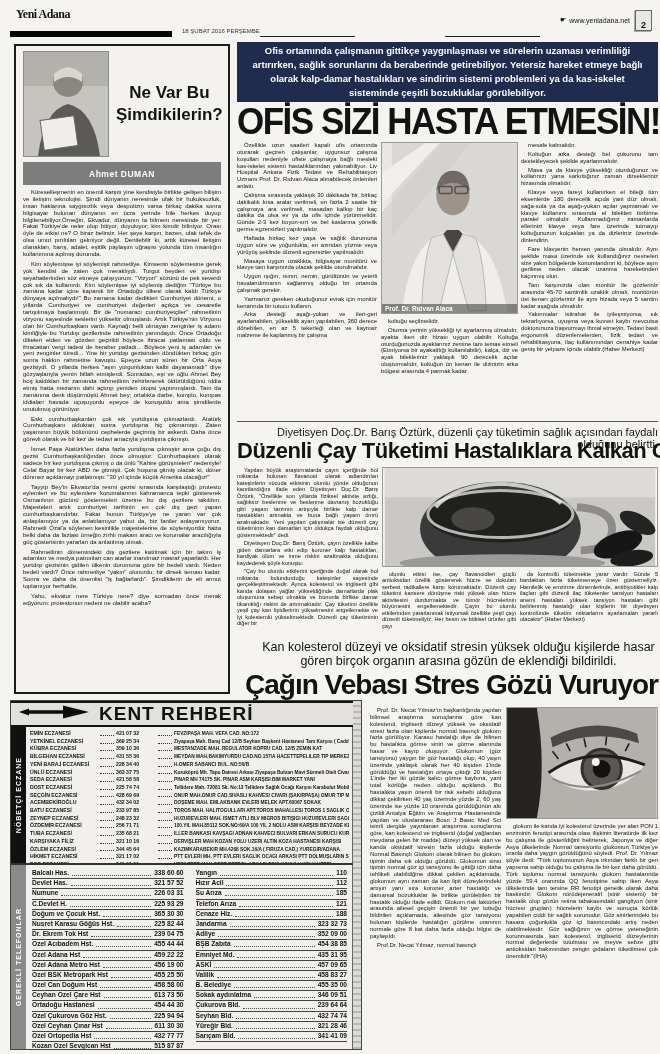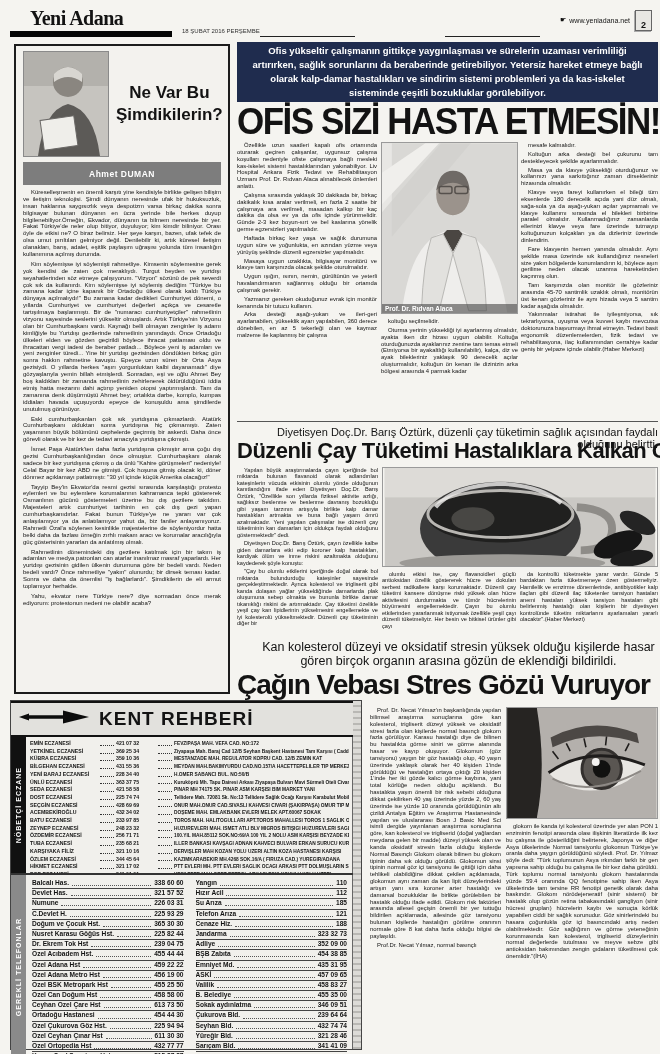--- a/index.html
+++ b/index.html
@@ -1,22 +1,22 @@
 <!DOCTYPE html>
 <html><head>
 <meta charset="utf-8">
 <style>
   html,body{margin:0;padding:0;background:#9a9a9a;}
   .page{position:relative;width:660px;height:1054px;margin:0 auto;background:#f5f4f0;
         font-family:"Liberation Sans",sans-serif;color:#131313;overflow:hidden;
         box-shadow:0 0 6px rgba(0,0,0,.5);}
   
   .header{position:absolute;left:10px;top:6px;width:642px;height:36px;}
-  .logo{position:absolute;left:20px;top:1px;font-family:"Liberation Serif",serif;
-        font-weight:bold;font-size:20px;letter-spacing:-.5px;}
+  .logo{position:absolute;left:6px;top:1px;font-family:"Liberation Serif",serif;
+        font-weight:bold;font-size:12px;letter-spacing:-.5px;}
   .logo-strip{position:absolute;left:0;top:25px;width:162px;height:6px;background:#050505;}
   .hdr-date{position:absolute;left:172px;top:22px;font-size:6px;color:#333;white-space:nowrap;}
   .saglik-wrap{position:absolute;left:250px;top:8px;width:280px;display:flex;align-items:center;gap:8px;}
   .hrule{flex:1;border-top:1.5px solid #222;}
   .saglik{font-weight:bold;font-size:13px;letter-spacing:4px;margin-top:29px;}
   .hdr-right{position:absolute;right:22px;top:10px;font-size:7px;display:flex;align-items:center;gap:3px;}
   .pagenum{position:absolute;right:0;top:4px;width:15px;height:19px;border:1px solid #666;
            background:#e8e7e3;font-size:9px;font-weight:bold;display:flex;align-items:flex-end;
            justify-content:center;box-shadow:-1px 1px 0 #aaa;}
   
@@ -51,33 +51,33 @@
   .tea-kicker{position:absolute;left:237px;top:426px;width:421px;text-align:right;font-size:11px;}
   .tea-headline{position:absolute;left:237px;top:438px;width:421px;text-align:center;font-size:22px;
                 font-weight:bold;letter-spacing:-.5px;white-space:nowrap;}
   #tea-col1{left:237px;top:467px;width:141px;height:170px;font-size:5.6px;}
   .tea-photo{position:absolute;left:382px;top:467px;width:276px;height:100px;border:1px solid #9a9a9a;box-sizing:border-box;}
   .tea-photo svg{display:block;width:100%;height:100%;}
   #tea-col2{left:382px;top:571px;width:134px;height:66px;font-size:5.6px;}
   #tea-col3{left:520px;top:571px;width:138px;height:66px;font-size:5.6px;}
   
   .stress-kicker{position:absolute;left:248px;top:640px;width:421px;text-align:center;font-size:12.5px;line-height:1.15;}
-  .stress-headline{position:absolute;left:237px;top:669px;width:421px;text-align:left;font-size:28px;
+  .stress-headline{position:absolute;left:237px;top:669px;width:421px;text-align:right;font-size:28px;
                    font-weight:bold;letter-spacing:-1px;white-space:nowrap;}
   #stress-col1{left:370px;top:707px;width:131px;height:343px;}
   .eye-photo{position:absolute;left:506px;top:707px;width:152px;height:112px;border:1px solid #9a9a9a;box-sizing:border-box;}
   .eye-photo svg{display:block;width:100%;height:100%;}
   #stress-col2{left:506px;top:823px;width:152px;height:227px;}
   
   .kent{position:absolute;left:10px;top:700px;width:352px;height:350px;border:1px solid #444;
         background:#f1f0ec;box-sizing:border-box;}
   .kent-strip{position:absolute;right:0;top:0;bottom:0;width:8px;border-left:1px solid #666;
         background:repeating-linear-gradient(180deg,#dcdbd7 0 4px,#b9b8b4 4px 6px);}
   .kent-inner{position:absolute;left:0;top:0;right:8px;bottom:0;}
-  .kent-header{height:36px;border-top:2px solid #111;border-bottom:2px solid #111;background:#e2e1dd;
+  .kent-header{height:26px;border-top:2px solid #111;border-bottom:2px solid #111;background:#e2e1dd;
         display:flex;align-items:center;padding:0 8px;gap:10px;box-sizing:border-box;}
   .kent-title{font-size:19px;font-weight:bold;letter-spacing:1px;}
   .ph-section{display:flex;height:136px;border-bottom:2px solid #333;}
   .vlabel{width:15px;flex:none;background:#111;color:#fff;display:flex;align-items:center;justify-content:center;}
   .vlabel.gray{background:#8a8a8a;}
   .vlabel span{writing-mode:vertical-rl;transform:rotate(180deg);font-size:7px;font-weight:bold;
         letter-spacing:1px;white-space:nowrap;}
   .ph-rows{flex:1;padding:3px 4px;overflow:hidden;}
   .ph-row{display:flex;align-items:baseline;font-size:5.2px;font-weight:bold;line-height:1.4;
         white-space:nowrap;overflow:hidden;}
@@ -133,21 +133,21 @@
     <p class="para">Küreselleşmenin en önemli karşıtı yine kendisiyle birlikte gelişen bilişim ve iletişim teknolojisi. Şimdi dünyanın neresinde ufak bir hukuksuzluk, insan haklarına saygısızlık veya despotizm varsa birkaç dakika sonra bilgisayar bulunan dünyanın en ücra yerinde bile herkes duyup bilgilenebiliyor.Örneğin, Ekvador, dünyanın ta bilmem neresinde bir yer. Fakat Türkiye'de neler olup bitiyor, duyuluyor; kim kimdir biliniyor. Orası öyle de etkisi ne? O biraz belirsiz. Her şeye karşın, bazen, ufak tefek de olsa umut pırıltıları gelmiyor değil. Denilebilir ki, artık küresel iletişim olanakları, barış, adalet, eşitlik paylaşım uğraşısı yolunda tüm insanlığın kullanımına açılmış durumda.</p>
         <p class="para">Kim söylemişse iyi söylemişti rahmetliye. Kimsenin söylemesine gerek yok kendisi de zaten çok meraklıydı. Turgut beyden ve yurtdışı seyahatlerinden söz etmeye çalışıyorum. "Vizyon" sözünü de pek severdi çok sık da kullanırdı. Kim söylemişse iyi söylemiş dediğim "Türkiye bu zamana kadar içine kapanık bir Ortadoğu ülkesi olarak kaldı Türkiye dünyaya açılmalıydı!" Bu zamana kadar dedikleri Cumhuriyet dönemi, o yıllarda Cumhuriyet ve cumhuriyet değerleri açıkça ve cesaretle tartışılmaya başlanmıştı. Bir de "numaracı cumhuriyetçiler" rahmetlinin vizyonu sayesinde seslerini yükseltir olmuşlardı. Artık Türkiye'nin Vizyonu olan bir Cumhurbaşkanı vardı. Kaynağı belli olmayan zenginler iş adamı kimliğiyle bu Yurtdışı gezilerinde rahmetlinin yanındaydı. Önce Ortadoğu ülkeleri elden ve gözden geçirildi böylece ihracat patlaması oldu ve ihracattan vergi iadesi de beraber patladı... Böylece yeni iş adamları ve yeni zenginler türedi... Yine bir yurtdışı gezisinden döndükten birkaç gün sonra hakkın rahmetine kavuştu. Epeyce uzun süren bir Orta Asya gezisiydi. O yıllarda herkes "aşırı yorgunluktan kalbi dayanamadı" diye gözyaşlarıyla yemin billah etmişlerdi. Sonradan, eşi ve oğlu Ahmet Bey boş kaldıkları bir zamanda rahmetlinin zehirlenerek öldürüldüğünü iddia etmiş hatta mezarını dahi açtırıp yeniden otopsi yaptırmışlardı. Tam da zamanına denk düşürmüştü Ahmet bey; ortalıkta darbe, komplo, kumpas iddiaları havada uçuşuyordu epeyce de konuşuldu ama şimdilerde unutulmuş görünüyor.</p>
         <p class="para">Eski cumhurbaşkanları çok sık yurtdışına çıkmazlardı. Atatürk Cumhurbaşkanı olduktan sonra yurtdışına hiç çıkmamıştı. Zaten yaşamının büyük bölümünü cephelerde geçirmiş bir askerdi. Daha önce görevli olarak ve bir kez de tedavi amacıyla yurtdışına çıkmıştı.</p>
         <p class="para">İsmet Paşa Atatürk'ten daha fazla yurtdışına çıkmıştır ama çoğu dış gezisi Cumhurbaşkanlığından önce olmuştur. Cumhurbaşkanı olarak sadece bir kez yurtdışına çıkmış o da ünlü "Kahire görüşmeleri" nedeniyle! Celal Bayar bir kez ABD ne gitmişti. Çok hoşuna gitmiş olacak ki, döner dönmez açıklamayı patlatmıştı: "30 yıl içinde küçük Amerika olacağız!"</p>
         <p class="para">Tayyip Bey'in Ekvator'da resmi gezisi sırasında karşılaştığı protesto eylemleri ve bu eylemlere korumalarının kahramanca tepki göstererek Osmanlının gücünü göstermeleri üzerine bu dış gezilere takıldım. Majesteleri artık cumhuriyet tarihinin en çok dış gezi yapan cumhurbaşkanıdırlar. Fakat bunun Türkiye'ye ne yararı var çok anlaşılamıyor ya da anlatılamıyor yahut da, biz faniler anlayamıyoruz. Rahmetli Özal'a söylenen kesinlikle majestelerine de söyleniyordur hatta belki daha da fazlası örneğin zırhlı makam aracı ve korumalar aracılığıyla güç gösterisinin yararları da anlatılmış olmalı.</p>
         <p class="para">Rahmetlinin dönemindeki dış gezilere katılmak için bir takım iş adamları ve medya patronları can atarlar inanılmaz masraf yaparlardı. Her yurtdışı gezisinin gidilen ülkenin durumuna göre bir bedeli vardı. Neden bedeli vardı? Önce rahmetliye "yakın" olunurdu; bir dirsek teması kadar. Sonra ve daha da önemlisi "iş bağlarlardı". Şimdikilerin de eli armut toplamıyor herhalde.</p>
         <p class="para">Yahu, ekvator nere Türkiye nere?  diye sormadan önce merak ediyorum: protestonun nedeni ne olabilir acaba?</p>
       </div>
   </div>
 
-  <div class="intro-box">Ofis yükseltir çalışmanın gittikçe yaygınlaşması ve sürelerin uzaması verimliliği artırırken, sağlık sorunlarını da beraberinde getirebiliyor. Yetersiz hareket etmeye bağlı olarak kalp-damar hastalıkları ve sindirim sistemi problemleri ya da kas-iskelet sisteminde çeşitli bozukluklar görülebiliyor.</div>
+  <div class="intro-box">Ofis ortamında çalışmanın gittikçe yaygınlaşması ve sürelerin uzaması verimliliği artırırken, sağlık sorunlarını da beraberinde getirebiliyor. Yetersiz hareket etmeye bağlı olarak kalp-damar hastalıkları ve sindirim sistemi problemleri ya da kas-iskelet sisteminde çeşitli bozukluklar görülebiliyor.</div>
   <div class="office-headline">OFİS SİZİ HASTA ETMESİN!</div>
 
   <div class="col" id="office-col1">
 
   <p>Özellikle uzun saatleri kapalı ofis ortamında oturarak geçiren çalışanlar, uygunsuz çalışma koşulları nedeniyle ofiste çalışmaya bağlı mesleki kas-iskelet sistemi hastalıklarından yakınabiliyor. Liv Hospital Ankara Fizik Tedavi ve Rehabilitasyon Uzmanı Prof. Dr. Rıdvan Alaca alınabilecek önlemleri anlattı.</p>
       <p>Çalışma sırasında yaklaşık 30 dakikada bir, birkaç dakikalık kısa aralar verilmeli, en fazla 2 saatte bir çalışmaya ara verilmeli, masadan kalkıp bir kaç dakika da olsa ev ya da ofis içinde yürünmelidir. Günde 2-3 kez boyun-sırt ve bel kaslarına yönelik germe egzersizleri yapılmalıdır.</p>
       <p>Haftada birkaç kez yaşa ve sağlık durumuna uygun süre ve yoğunlukta, en azından yüzme veya yürüyüş şeklinde düzenli egzersizler yapılmalıdır.</p>
       <p>Masaya uygun uzaklıkta, bilgisayar monitörü ve klavye tam karşınızda olacak şekilde oturulmalıdır.</p>
       <p>Uygun ışığın, ısının, nemin, gürültünün ve yeterli havalandırmanın sağlanmış olduğu bir ortamda çalışmak gerekir.</p>
       <p>Yazmanız gereken okuduğunuz evrak için monitör kenarında bir tutucu kullanın.</p>

